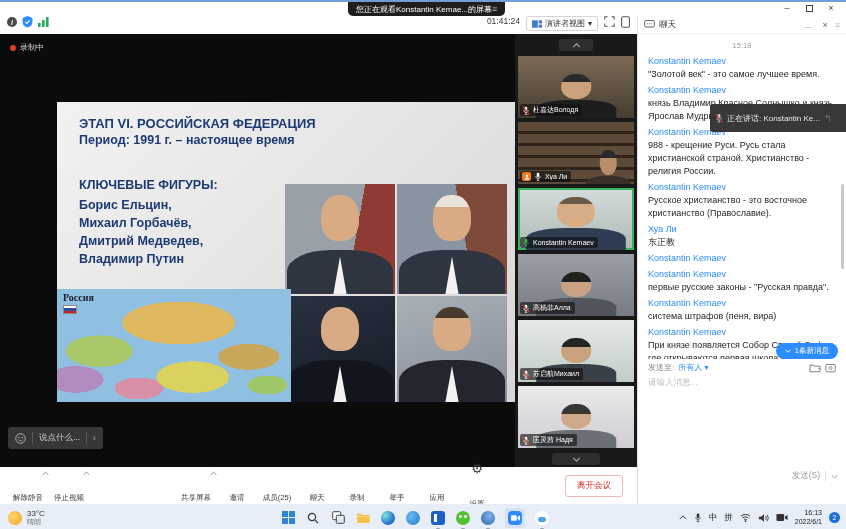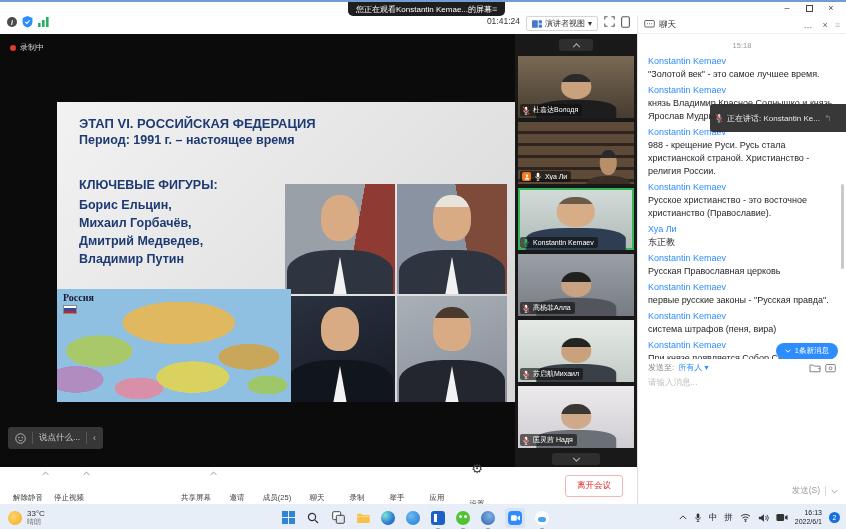--- a/index.html
+++ b/index.html
@@ -49,21 +49,21 @@
     border-radius:9px; color:#fff; font-size:7.5px; display:flex; align-items:center; gap:4px; z-index:5; }
 
   
   .send-to-row { display:flex; align-items:center; padding:3px 10px 2px; gap:4px; }
   .send-to-label { font-size:8px; color:#888; }
   .send-to-value { font-size:8px; color:#2d8cff; }
   .st-spacer { flex:1; }
   .compose { display:block; width:189px; margin:2px 10px; border:none; outline:none; resize:none;
     height:78px; font-size:8.5px; font-family:inherit; color:#333; }
   .compose::placeholder { color:#c0c0c0; }
-  .chat-footer { position:absolute; bottom:7px; right:8px; display:flex; align-items:center; gap:5px; }
+  .chat-footer { position:absolute; bottom:22px; right:8px; display:flex; align-items:center; gap:5px; }
   .send-btn { font-size:8.5px; color:#9a9a9a; }
   .send-div { width:1px; height:10px; background:#ddd; }
 
   
   .toast { position:absolute; left:710px; top:102px; width:136px; height:28px; background:rgba(45,45,45,.95);
     border-radius:3px 0 0 3px; display:flex; align-items:center; gap:4px; padding:0 5px; z-index:20; }
   .toast-text { color:#e8e8e8; font-size:8px; white-space:nowrap; }
   .toast-deco { color:#777; font-size:9px; }
 
   
@@ -452,21 +452,20 @@
       <div class="msg">
         <div class="sender">Konstantin Kemaev</div>
         <div class="mtext">Русское христианство - это восточное христианство (Православие).</div>
       </div>
       <div class="msg">
         <div class="sender">Хуа Ли</div>
         <div class="mtext">东正教</div>
       </div>
       <div class="msg">
         <div class="sender">Konstantin Kemaev</div>
-        <div class="mtext">Русская Православная церковь</div>
       </div>
       <div class="msg">
         <div class="sender">Konstantin Kemaev</div>
         <div class="mtext">первые русские законы - "Русская правда".</div>
       </div>
       <div class="msg">
         <div class="sender">Konstantin Kemaev</div>
         <div class="mtext">система штрафов (пеня, вира)</div>
       </div>
       <div class="msg">

